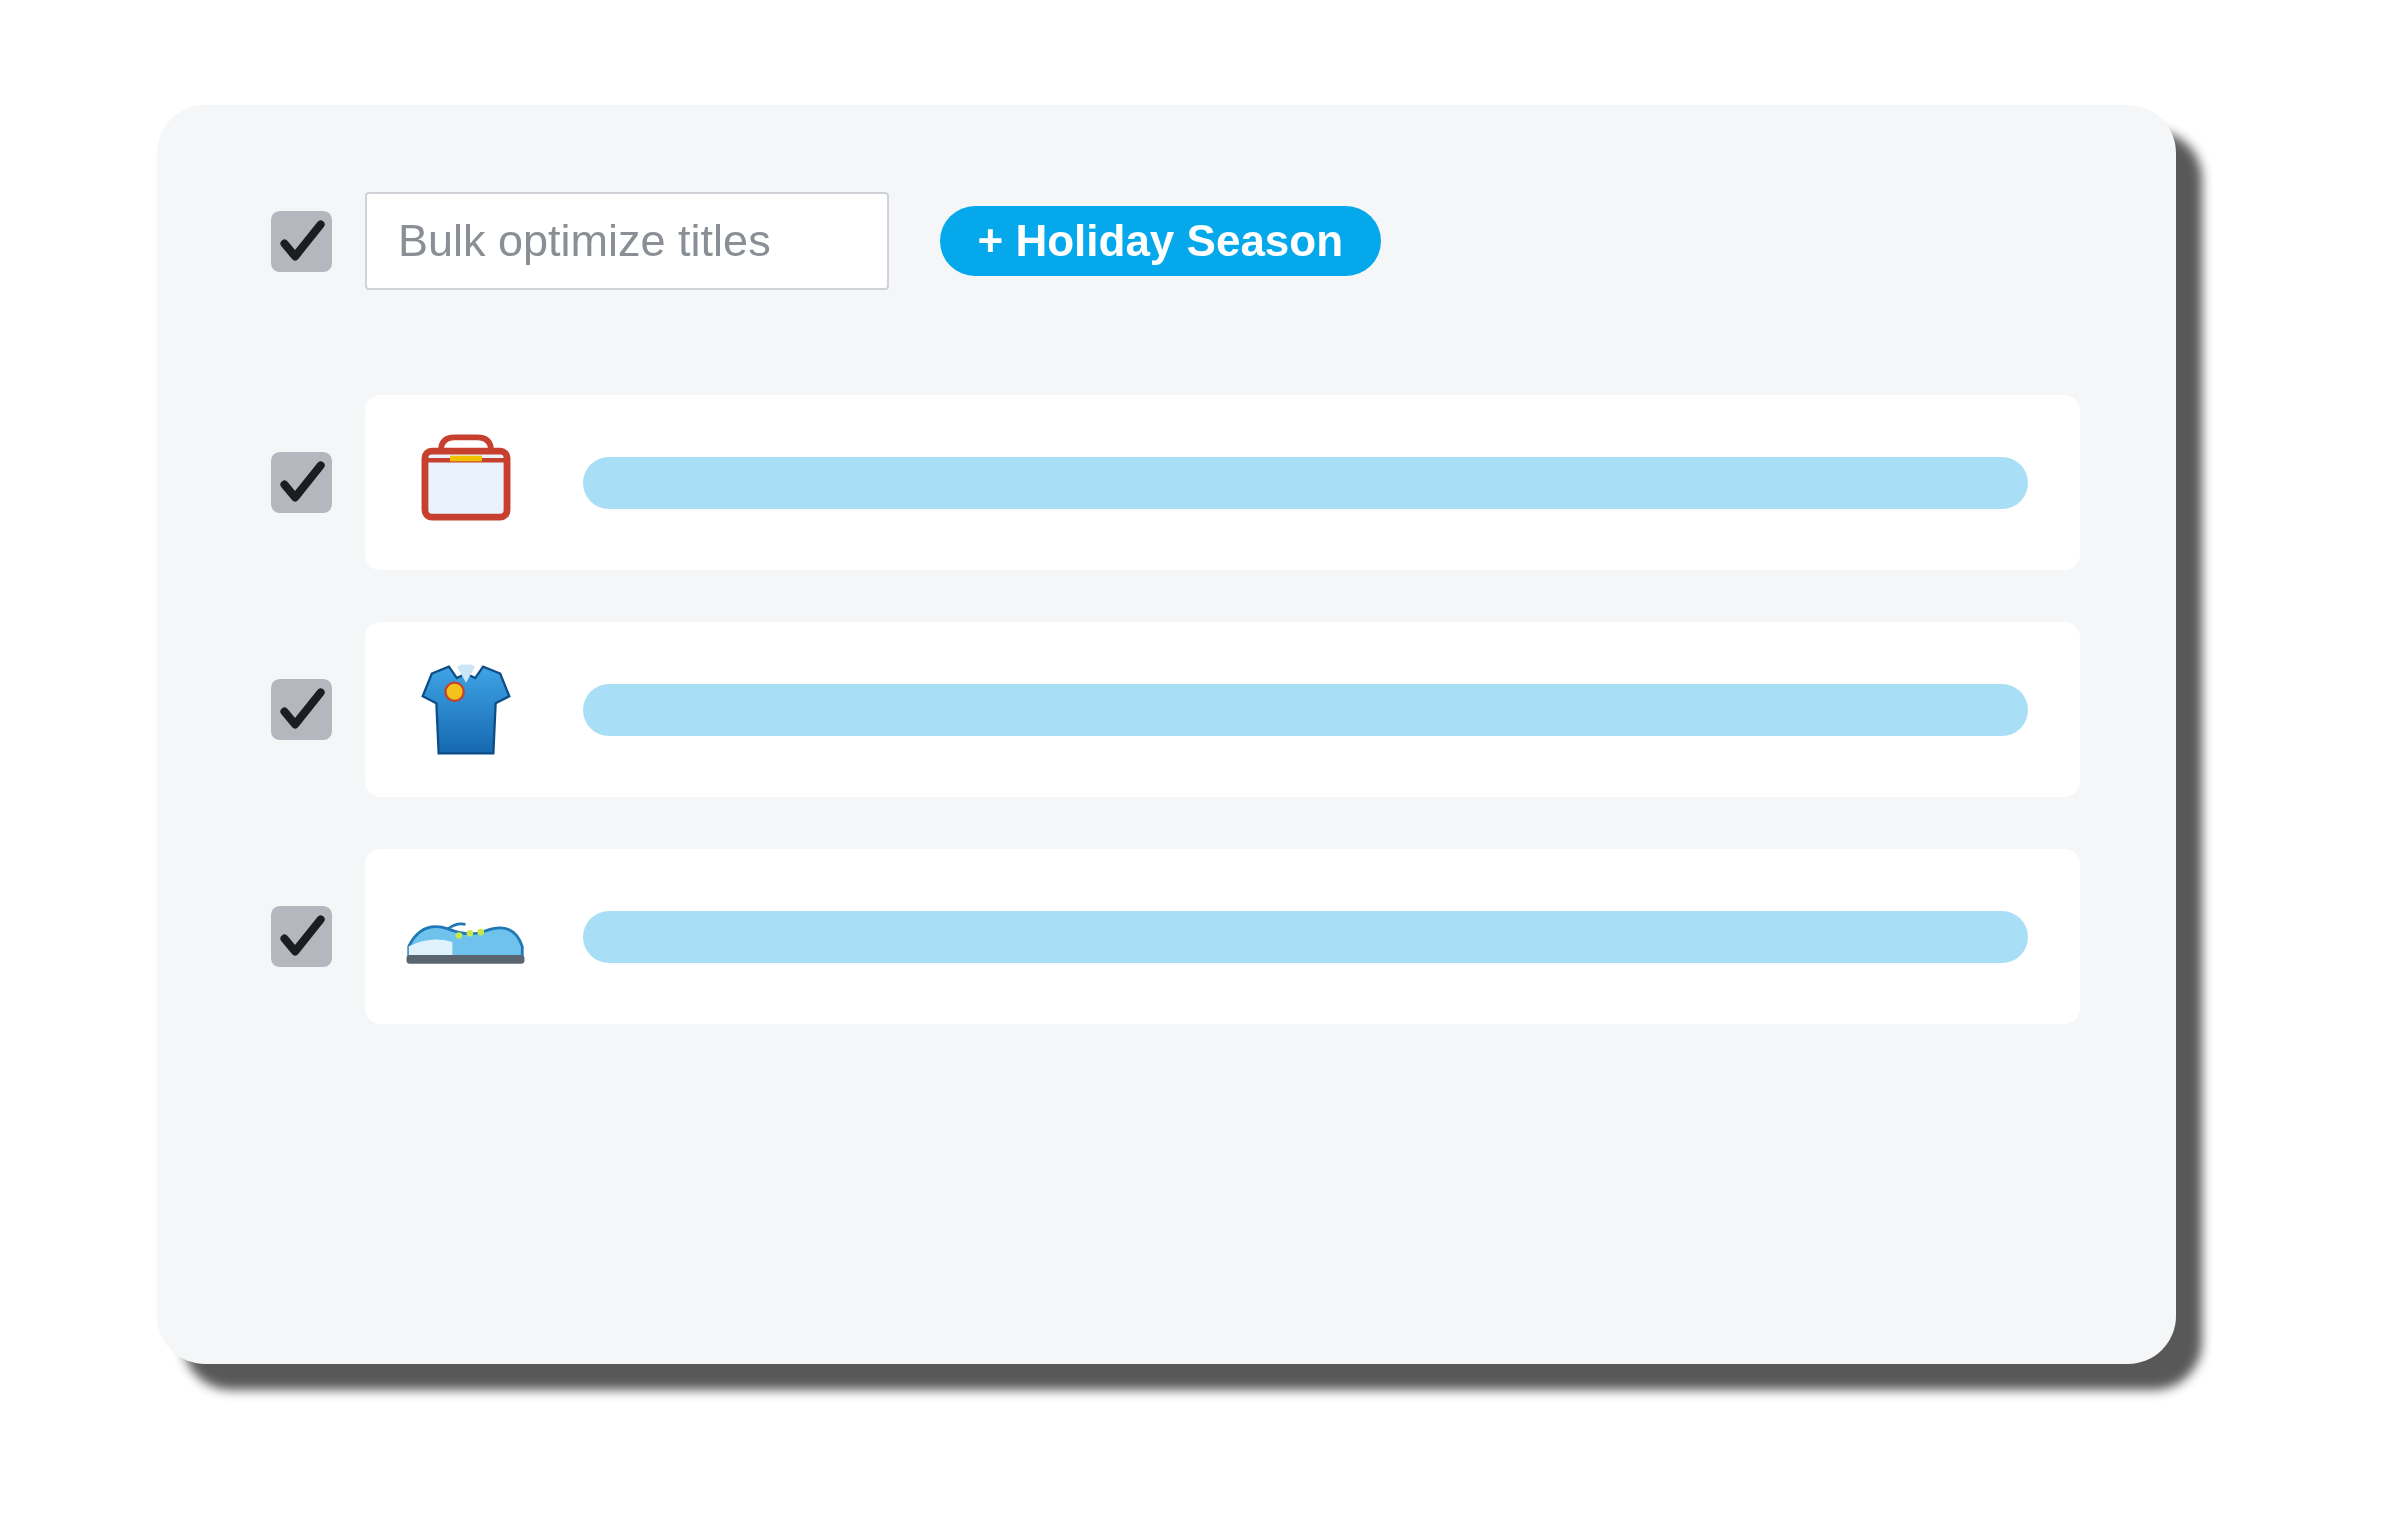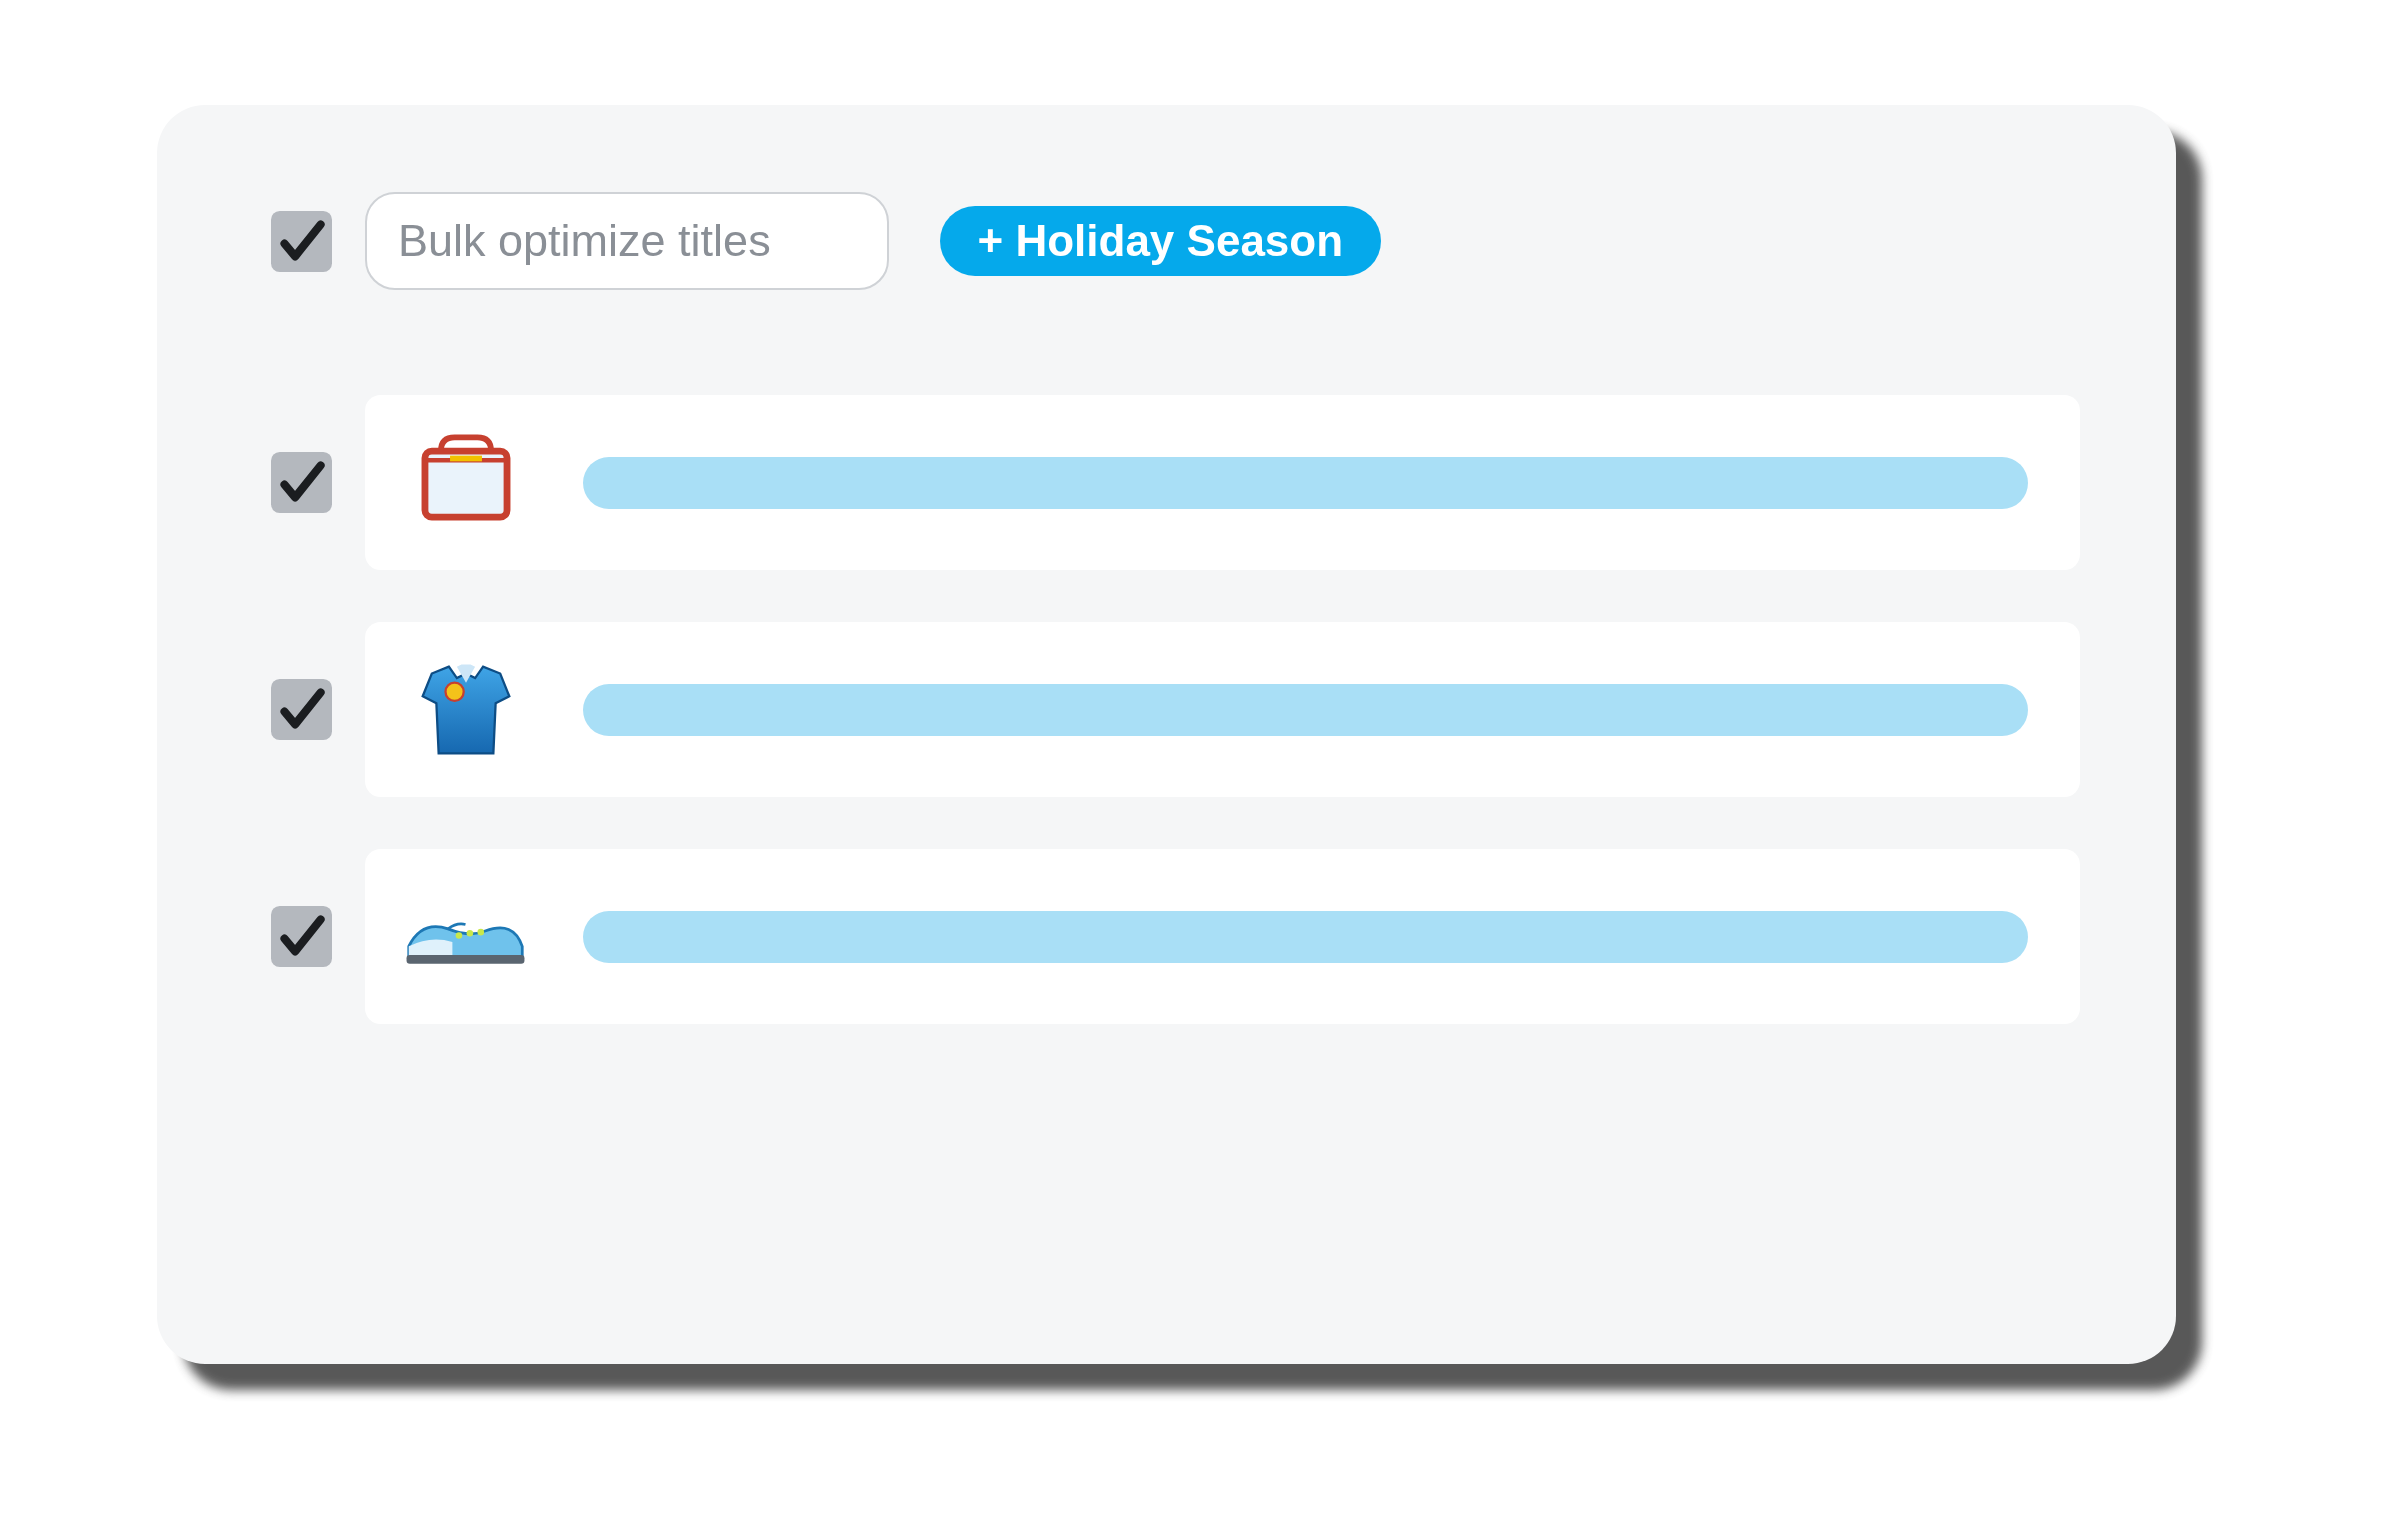--- a/index.html
+++ b/index.html
@@ -56,21 +56,21 @@
       display: flex;
       align-items: center;
       justify-content: center;
       flex-shrink: 0;
       cursor: pointer;
     }
     .checkbox svg { width: 51px; height: 51px; }
     .text-input {
       height: 98px;
       border: 2.2px solid #cfd2d6;
-      border-radius: 30px;
+      border-radius: 4px;
       background: #fff;
       font-size: 45px;
       color: #8a8f96;
       padding: 0 31px;
       outline: none;
       width: 524px;
     }
     .text-input::placeholder { color: #8a8f96; }
     .pill {
       background: #05a9eb;

